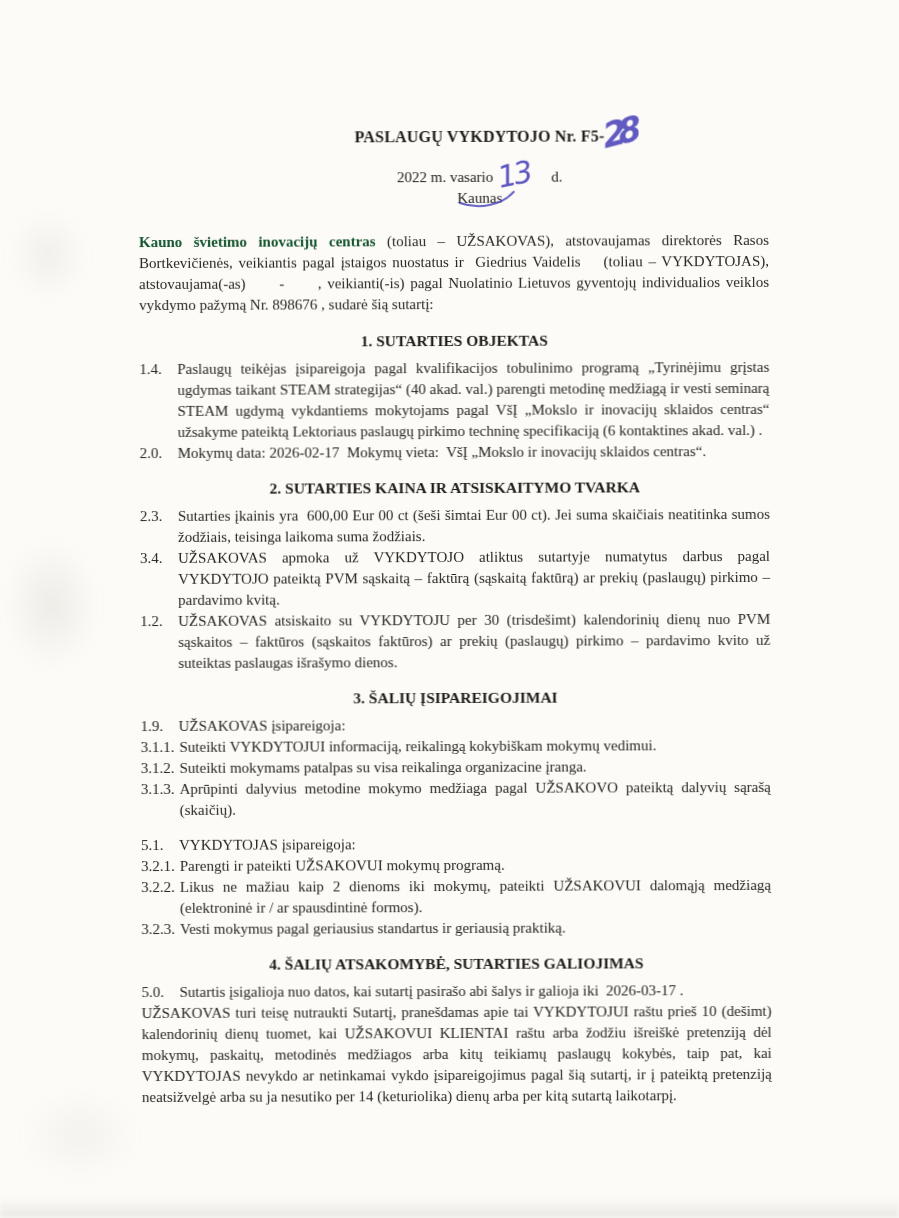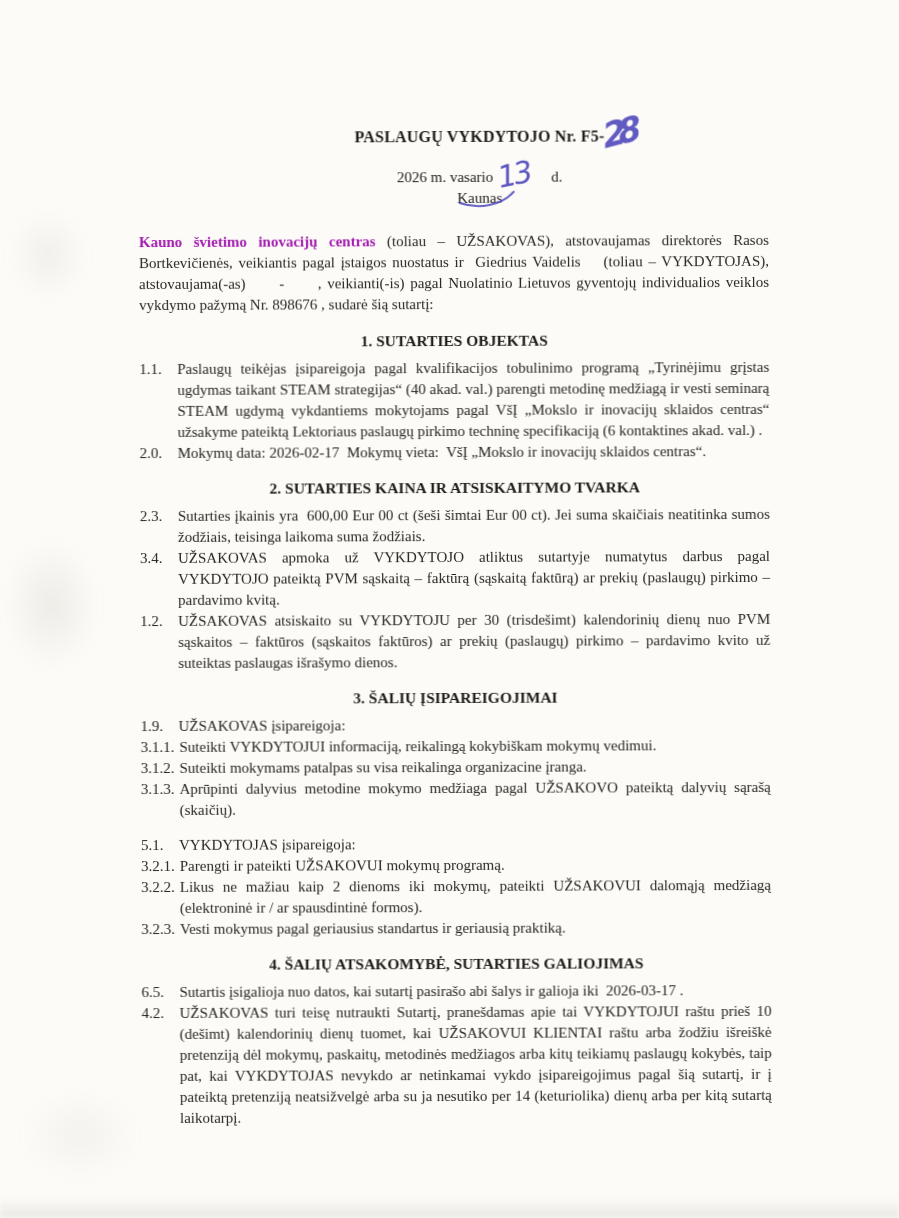--- a/index.html
+++ b/index.html
@@ -29,21 +29,21 @@
   .hw-nr{position:absolute;left:438px;top:-10px;font-size:34px;letter-spacing:-8px;
     transform:rotate(-14deg) skewX(-6deg);opacity:.88;line-height:1;}
   .date-block{margin-top:20px;position:relative;color:#26231d;}
   .date-gap{display:inline-block;width:58px;}
   .hw-day{position:absolute;left:calc(50% + 18px);top:-7px;font-size:30px;letter-spacing:-3px;
     transform:rotate(-11deg);opacity:.9;line-height:1;}
   .ink-tail{position:absolute;left:calc(50% - 22px);top:23px;overflow:visible;pointer-events:none;}
   .city-line{color:#26231d;}
 
   .preamble{margin-top:22px;text-align:justify;}
-  .preamble .lead{font-weight:bold;color:#a21caf;}
+  .preamble .lead{font-weight:bold;color:#14532d;}
 
   .sec-heading{text-align:center;font-weight:bold;font-size:15.5px;margin:14px 0 7px;color:#1f1d18;}
   .item{display:flex;}
   .item .num{flex:0 0 auto;min-width:33px;padding-right:5px;}
   .item .txt{flex:1 1 auto;text-align:justify;}
   .gap-top{margin-top:14px;}
 </style>
 </head>
 <body>
 
@@ -53,34 +53,34 @@
 <div class="bottom-band"></div>
 
 <div class="doc">
 
   <div class="header-center">
     <div class="title-line">
       <span>PASLAUGŲ VYKDYTOJO Nr. F5-</span>
       <span class="hw hw-nr">28</span>
     </div>
     <div class="date-block">
-      <span>2026 m. vasario</span><span class="date-gap"></span><span>d.</span>
+      <span>2022 m. vasario</span><span class="date-gap"></span><span>d.</span>
       <span class="hw hw-day">13</span>
       <svg class="ink-tail" width="60" height="22">
         <path d="M56,2 C44,15 22,20 2,13" fill="none" stroke-width="2" stroke-linecap="round" opacity="0.85" stroke="#4a44ba"></path>
       </svg>
       <div class="city-line">Kaunas</div>
     </div>
   </div>
 
   <p class="preamble"><span class="lead">Kauno švietimo inovacijų centras</span><span> (toliau – UŽSAKOVAS), atstovaujamas direktorės Rasos Bortkevičienės, veikiantis pagal įstaigos nuostatus ir&nbsp; Giedrius Vaidelis&nbsp;&nbsp;&nbsp; (toliau – VYKDYTOJAS), atstovaujama(-as)&nbsp;&nbsp;&nbsp;&nbsp;&nbsp; -&nbsp;&nbsp;&nbsp;&nbsp;&nbsp; , veikianti(-is) pagal Nuolatinio Lietuvos gyventojų individualios veiklos vykdymo pažymą Nr. 898676 , sudarė šią sutartį:</span></p>
 
   <div class="sec-heading">1. SUTARTIES OBJEKTAS</div>
   <div class="item">
-    <span class="num">1.1.</span>
+    <span class="num">1.4.</span>
     <span class="txt">Paslaugų teikėjas įsipareigoja pagal kvalifikacijos tobulinimo programą „Tyrinėjimu grįstas ugdymas taikant STEAM strategijas“ (40 akad. val.) parengti metodinę medžiagą ir vesti seminarą STEAM ugdymą vykdantiems mokytojams pagal VšĮ „Mokslo ir inovacijų sklaidos centras“ užsakyme pateiktą Lektoriaus paslaugų pirkimo techninę specifikaciją (6 kontaktines akad. val.) .</span>
   </div>
   <div class="item">
     <span class="num">2.0.</span>
     <span class="txt">Mokymų data: 2026-02-17&nbsp; Mokymų vieta:&nbsp; VšĮ „Mokslo ir inovacijų sklaidos centras“.</span>
   </div>
 
   <div class="sec-heading">2. SUTARTIES KAINA IR ATSISKAITYMO TVARKA</div>
   <div class="item">
     <span class="num">2.3.</span>
@@ -124,21 +124,20 @@
     <span class="num">3.2.2.</span>
     <span class="txt">Likus ne mažiau kaip 2 dienoms iki mokymų, pateikti UŽSAKOVUI dalomąją medžiagą (elektroninė ir / ar spausdintinė formos).</span>
   </div>
   <div class="item">
     <span class="num">3.2.3.</span>
     <span class="txt">Vesti mokymus pagal geriausius standartus ir geriausią praktiką.</span>
   </div>
 
   <div class="sec-heading">4. ŠALIŲ ATSAKOMYBĖ, SUTARTIES GALIOJIMAS</div>
   <div class="item">
-    <span class="num">6.5.</span>
+    <span class="num">5.0.</span>
     <span class="txt">Sutartis įsigalioja nuo datos, kai sutartį pasirašo abi šalys ir galioja iki&nbsp; 2026-03-17 .</span>
   </div>
   <div class="item">
-    <span class="num">4.2.</span>
     <span class="txt">UŽSAKOVAS turi teisę nutraukti Sutartį, pranešdamas apie tai VYKDYTOJUI raštu prieš 10 (dešimt) kalendorinių dienų tuomet, kai UŽSAKOVUI KLIENTAI raštu arba žodžiu išreiškė pretenziją dėl mokymų, paskaitų, metodinės medžiagos arba kitų teikiamų paslaugų kokybės, taip pat, kai VYKDYTOJAS nevykdo ar netinkamai vykdo įsipareigojimus pagal šią sutartį, ir į pateiktą pretenziją neatsižvelgė arba su ja nesutiko per 14 (keturiolika) dienų arba per kitą sutartą laikotarpį.</span>
   </div>
 
 </div>
 
 </body></html>

